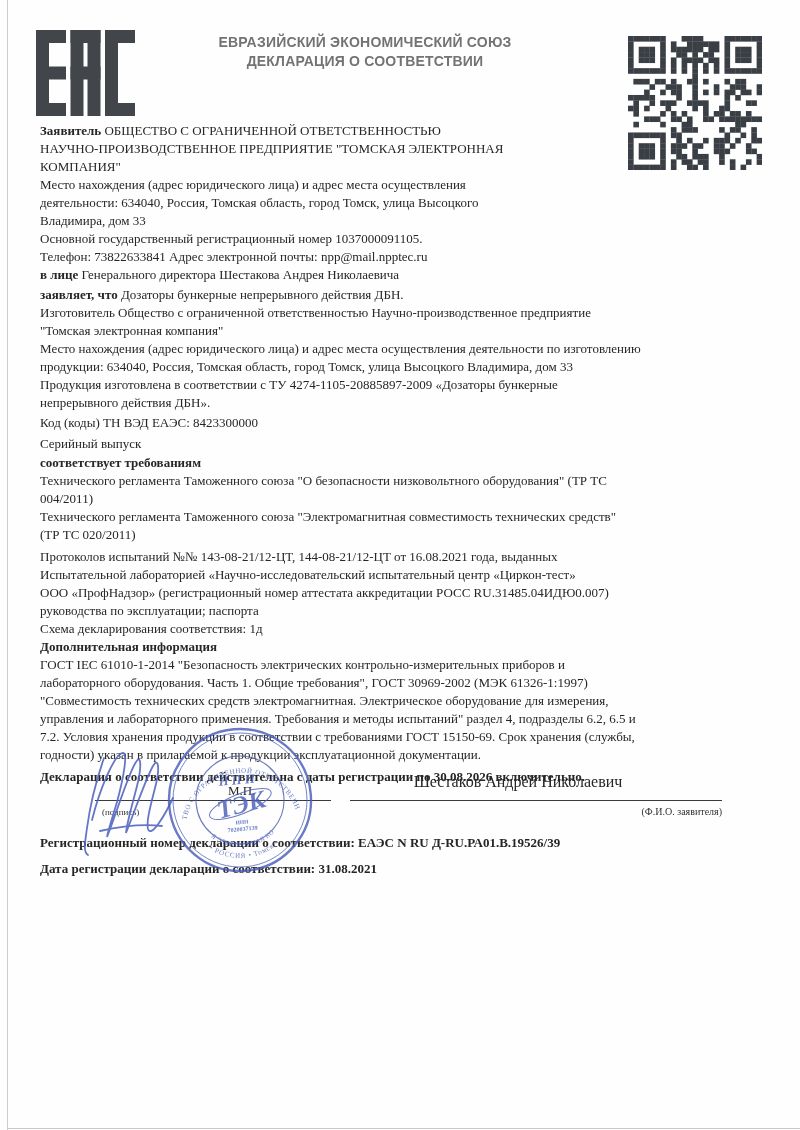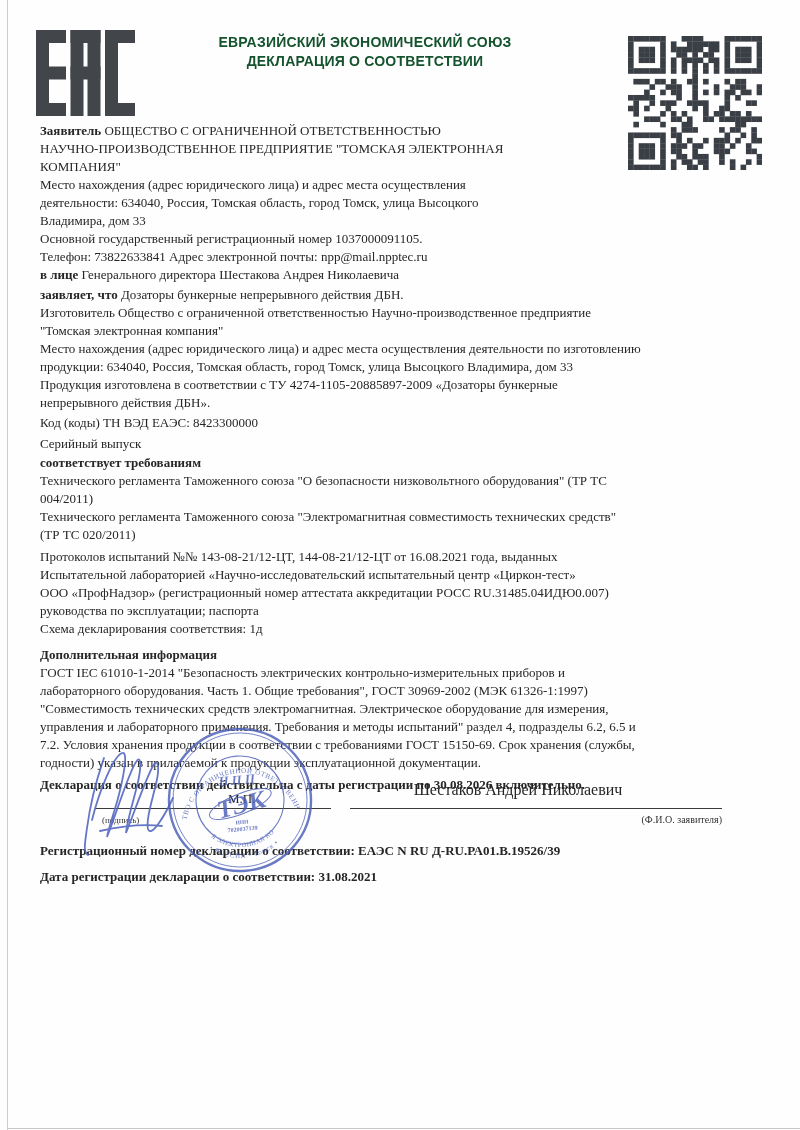--- a/index.html
+++ b/index.html
@@ -8,21 +8,21 @@
     margin:0 auto;overflow:hidden;
     font-family:"Liberation Serif","DejaVu Serif",serif;color:#262626;
   }
   .edge-left{position:absolute;left:7px;top:0;width:1px;height:1130px;background:#cdcdcd;}
   .edge-bottom{position:absolute;left:7px;right:0;bottom:1px;height:1px;background:#c7c7c7;}
 
   .eac{position:absolute;left:36px;top:30px;width:99px;height:86px;}
   .header{
     position:absolute;left:150px;top:33px;width:430px;text-align:center;
     font-family:"Liberation Sans","DejaVu Sans",sans-serif;
-    font-weight:bold;font-size:14px;line-height:19px;color:#14532d;letter-spacing:.2px;
+    font-weight:bold;font-size:14px;line-height:19px;color:#737373;letter-spacing:.2px;
   }
   .qr{position:absolute;left:628px;top:36px;width:134px;height:134px;}
 
   .body{position:absolute;left:40px;top:122px;width:737px;font-size:13px;line-height:18px;}
   .block.narrow{max-width:545px;}
   .line{white-space:nowrap;}
   .b{font-weight:bold;}
 
   .sig-row{position:relative;height:36px;margin-top:0;}
   .rule{position:absolute;border-bottom:1.5px solid #3a3a3a;height:0;}
@@ -405,21 +405,21 @@
           <div class="line"><span>Технического регламента Таможенного союза "Электромагнитная совместимость технических средств"</span></div>
           <div class="line"><span>(ТР ТС 020/2011)</span></div>
         </div>
         <div class="block" style="margin-top: 4px;">
           <div class="line"><span>Протоколов испытаний №№ 143-08-21/12-ЦТ, 144-08-21/12-ЦТ от 16.08.2021 года, выданных</span></div>
           <div class="line"><span>Испытательной лабораторией «Научно-исследовательский испытательный центр «Циркон-тест»</span></div>
           <div class="line"><span>ООО «ПрофНадзор» (регистрационный номер аттестата аккредитации РОСС RU.31485.04ИДЮ0.007)</span></div>
           <div class="line"><span>руководства по эксплуатации; паспорта</span></div>
           <div class="line"><span>Схема декларирования соответствия: 1д</span></div>
         </div>
-        <div class="block" style="margin-top: 8px;">
+        <div class="block" style="margin-top: 0;">
           <div class="line"><span class="b">Дополнительная информация</span></div>
           <div class="line"><span>ГОСТ IEC 61010-1-2014 "Безопасность электрических контрольно-измерительных приборов и</span></div>
           <div class="line"><span>лабораторного оборудования. Часть 1. Общие требования", ГОСТ 30969-2002 (МЭК 61326-1:1997)</span></div>
           <div class="line"><span>"Совместимость технических средств электромагнитная. Электрическое оборудование для измерения,</span></div>
           <div class="line"><span>управления и лабораторного применения. Требования и методы испытаний" раздел 4, подразделы 6.2, 6.5 и</span></div>
           <div class="line"><span>7.2. Условия хранения продукции в соответствии с требованиями ГОСТ 15150-69. Срок хранения (службы,</span></div>
           <div class="line"><span>годности) указан в прилагаемой к продукции эксплуатационной документации.</span></div>
         </div>
         <div class="block" style="margin-top: 4px;">
           <div class="line"><span class="b">Декларация о соответствии действительна с даты регистрации по 30.08.2026 включительно.</span></div>

